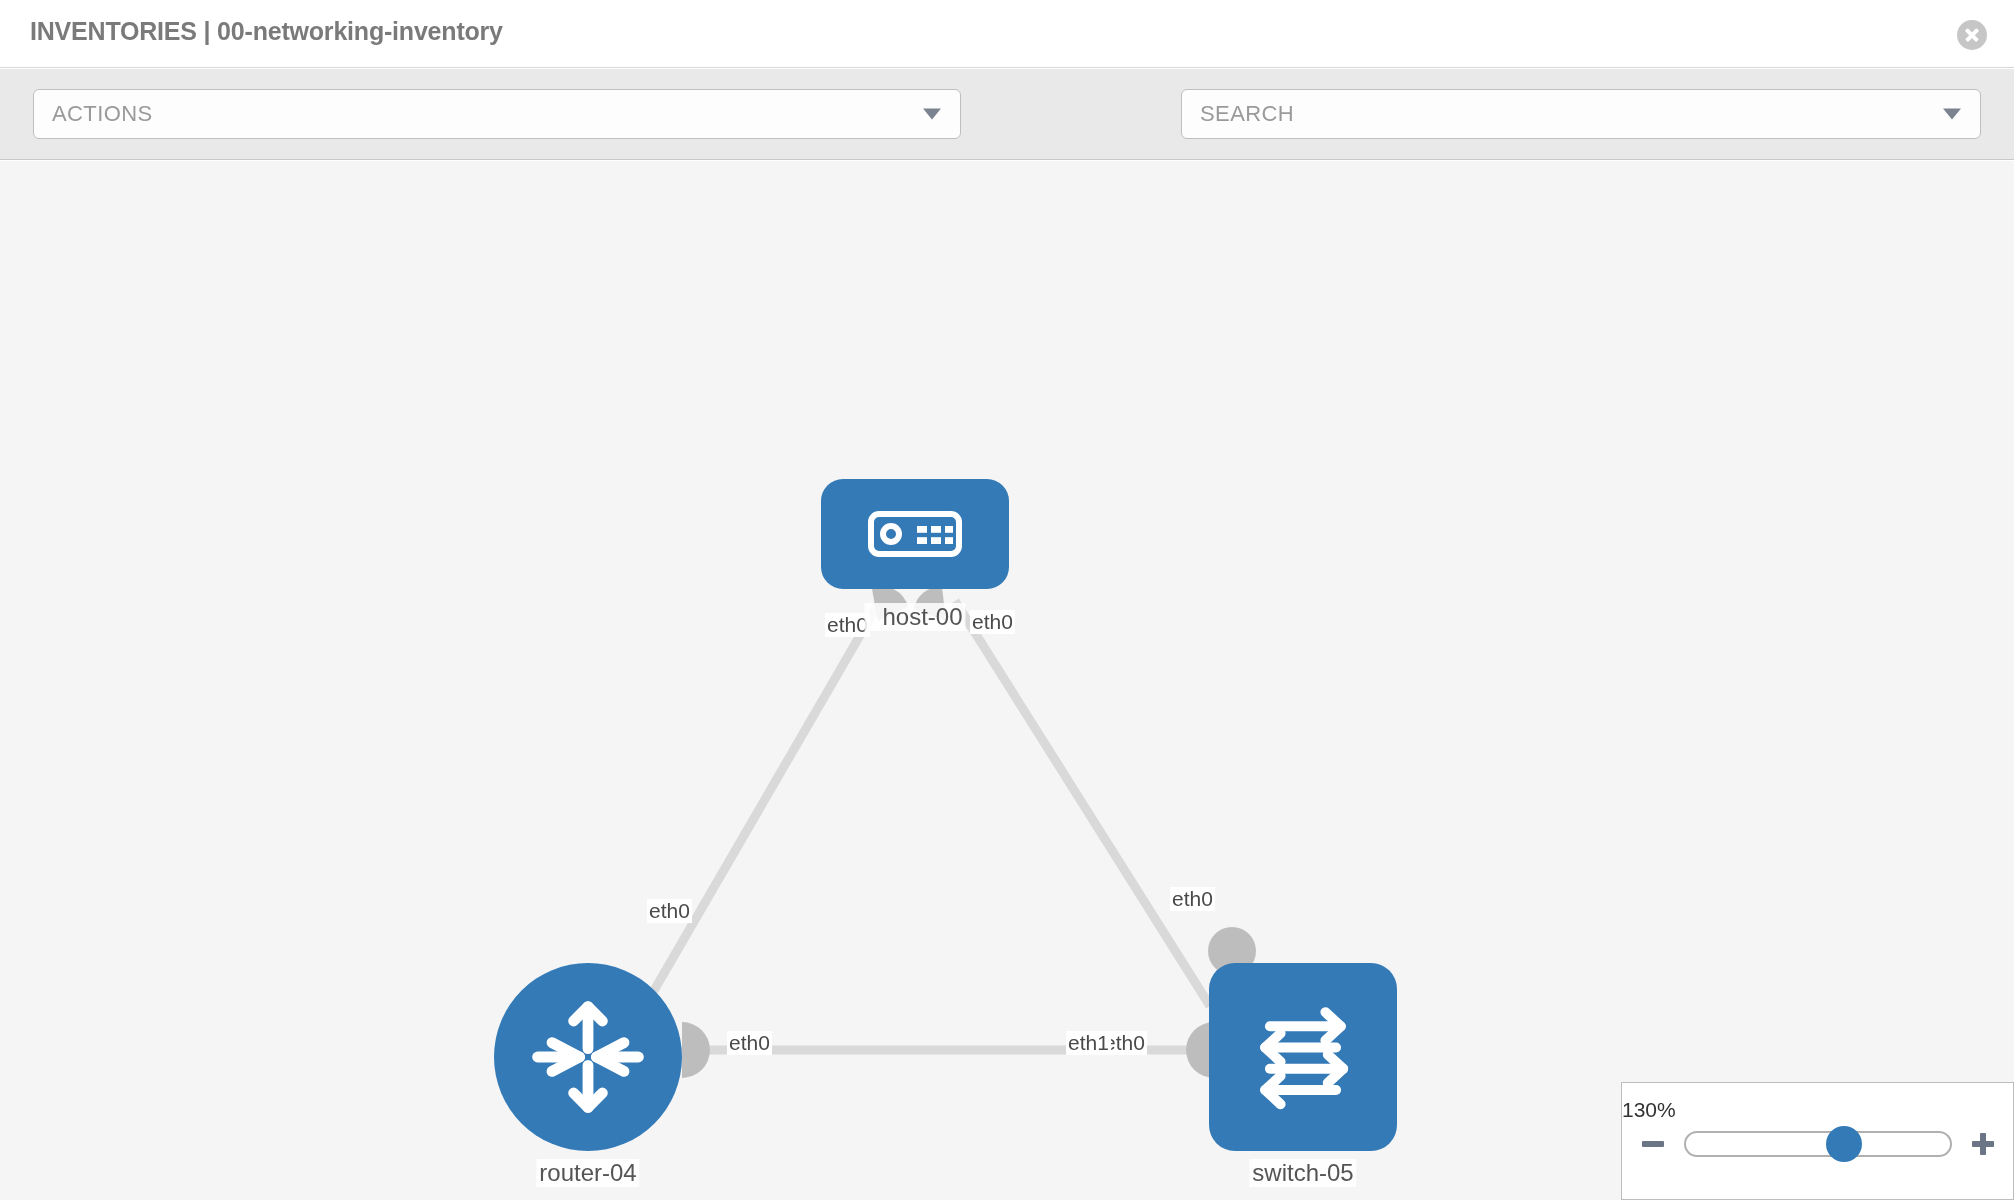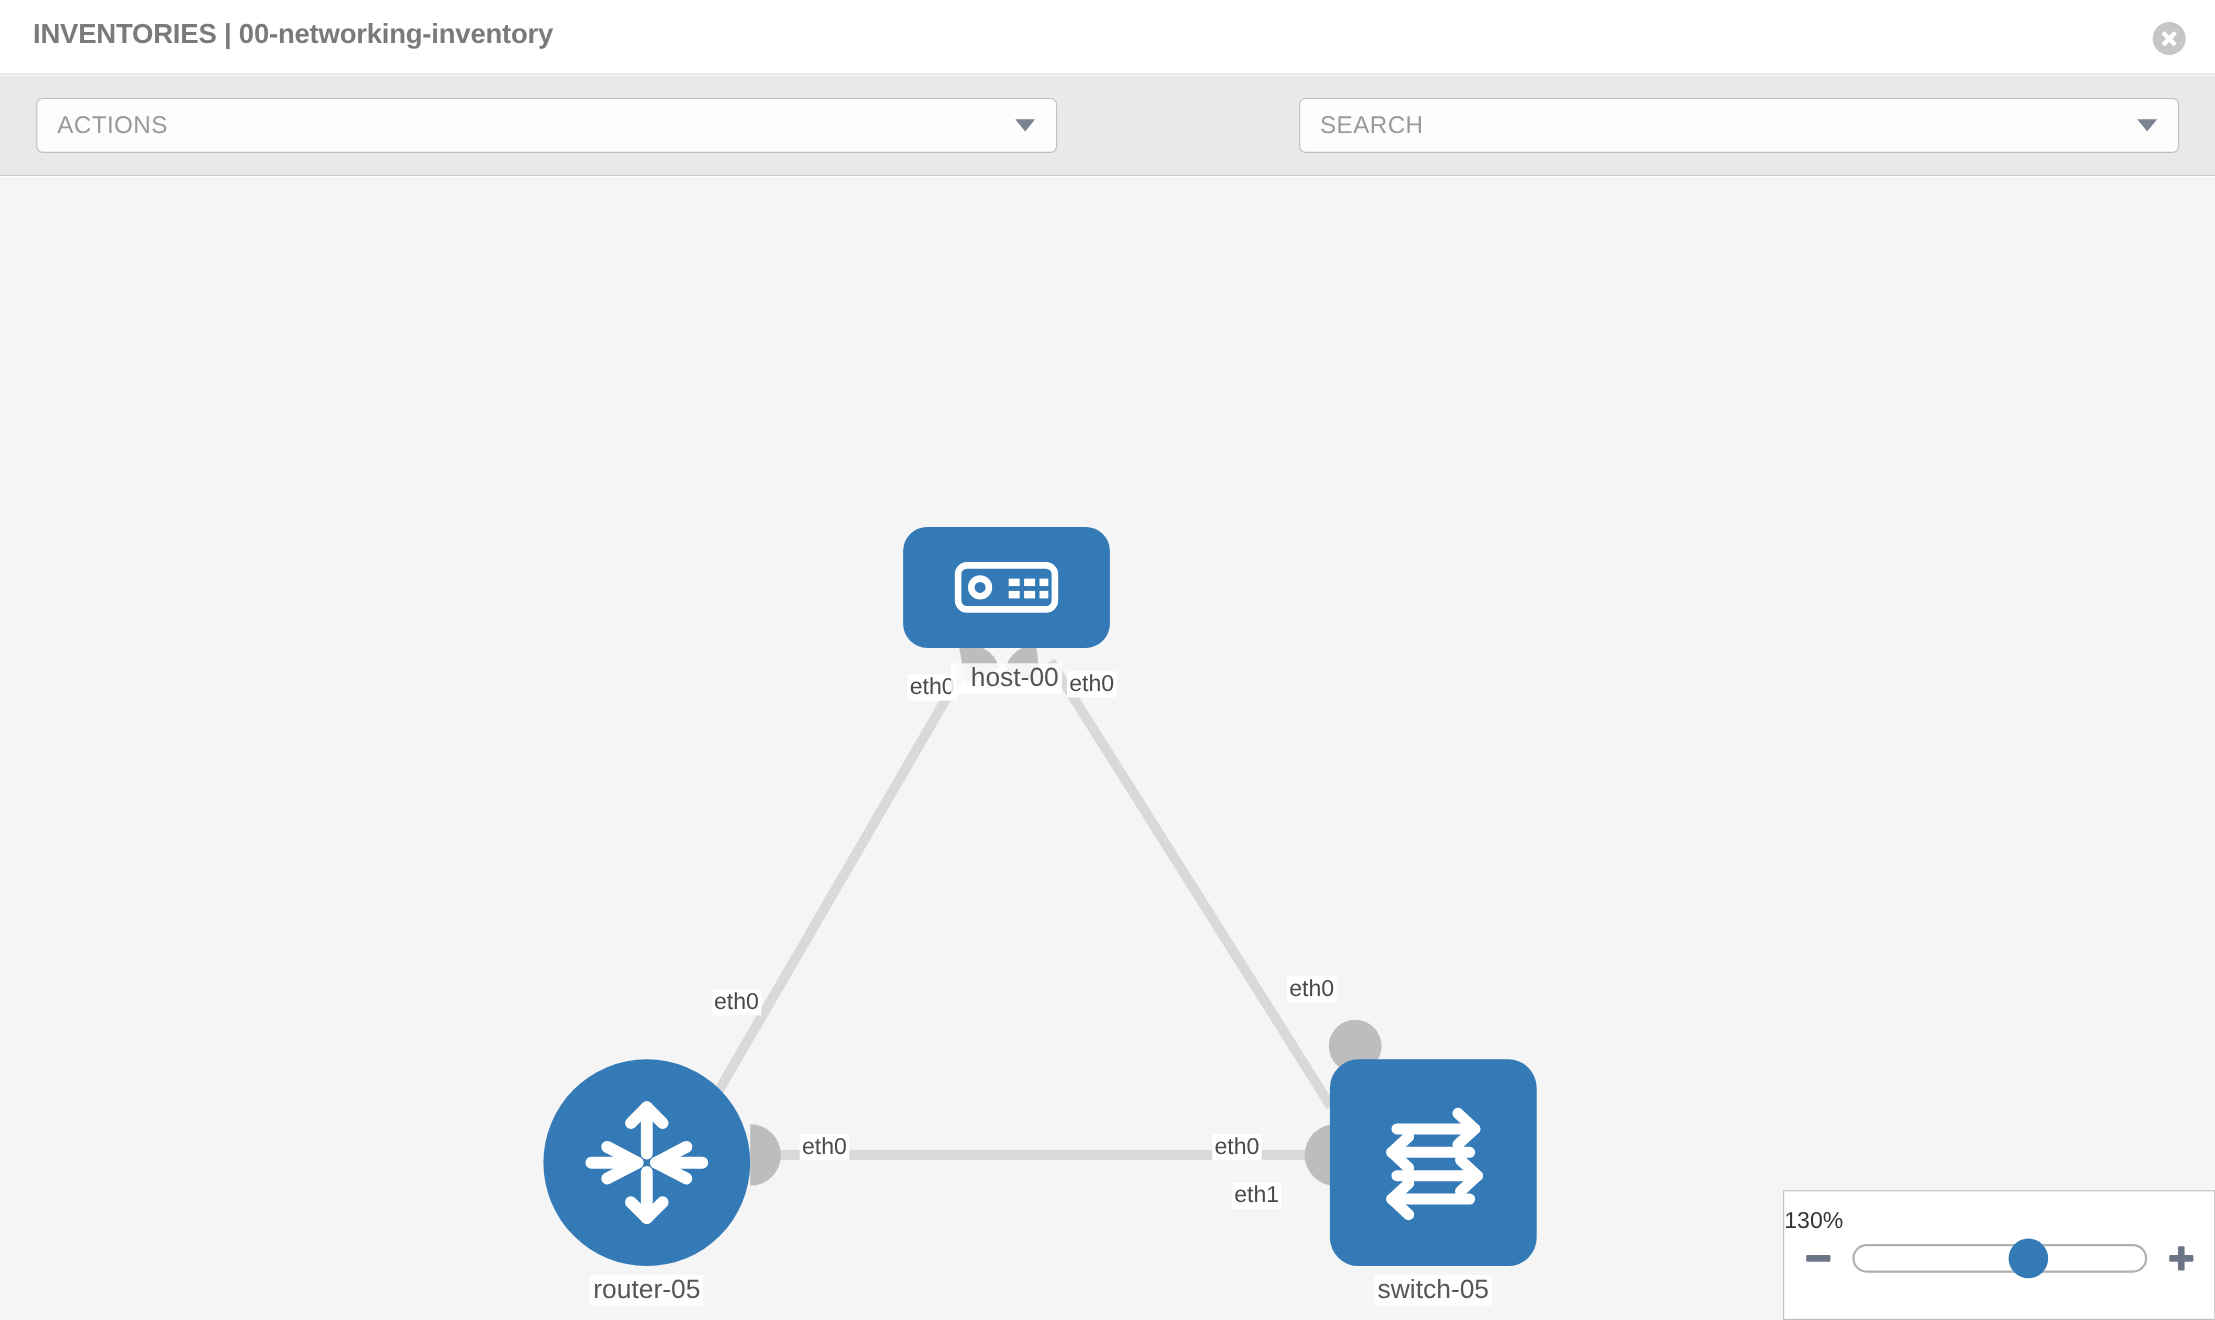--- a/index.html
+++ b/index.html
@@ -197,21 +197,21 @@
         <circle cx="1232" cy="790" r="24"></circle>
       </g>
     </svg>
 
     <span class="iface-label" style="left:825px; top:452px;">eth0</span>
     <span class="iface-label" style="left:970px; top:449px;">eth0</span>
     <span class="iface-label" style="left:647px; top:738px;">eth0</span>
     <span class="iface-label" style="left:1170px; top:726px;">eth0</span>
     <span class="iface-label" style="left:727px; top:870px;">eth0</span>
     <span class="iface-label" style="left:1102px; top:870px;">eth0</span>
-    <span class="iface-label" style="left:1120px; top:870px;margin-top:44px;">eth1</span>
+    <span class="iface-label" style="left:1066px; top:870px;">eth1</span>
 
     <div class="node" id="node-host">
       <div class="node-shape">
         <svg width="96" height="58" viewBox="0 0 48 26" aria-hidden="true">
           <rect x="2" y="3" width="44" height="20" rx="4" ry="4" fill="none" stroke="#ffffff" stroke-width="3"></rect>
           <circle cx="12" cy="13" r="4" fill="none" stroke="#ffffff" stroke-width="3"></circle>
           <g fill="#ffffff">
             <rect x="25" y="9" width="5" height="3.4"></rect>
             <rect x="32" y="9" width="5" height="3.4"></rect>
             <rect x="39" y="9" width="4" height="3.4"></rect>
@@ -232,21 +232,21 @@
             <polyline points="38,20 50,8 62,20"></polyline>
             <line x1="50" y1="92" x2="50" y2="57"></line>
             <polyline points="38,80 50,92 62,80"></polyline>
             <line x1="8" y1="50" x2="43" y2="50"></line>
             <polyline points="20,38 43,50 20,62" fill="none"></polyline>
             <line x1="92" y1="50" x2="57" y2="50"></line>
             <polyline points="80,38 57,50 80,62" fill="none"></polyline>
           </g>
         </svg>
       </div>
-      <span class="node-label">router-05</span>
+      <span class="node-label">router-04</span>
     </div>
 
     <div class="node" id="node-switch">
       <div class="node-shape">
         <svg width="118" height="118" viewBox="0 0 100 100" aria-hidden="true">
           <g stroke="#ffffff" stroke-width="8.5" stroke-linecap="round" stroke-linejoin="round" fill="none">
             <line x1="22" y1="24" x2="82" y2="24"></line>
             <polyline points="69,12 82,24 69,36"></polyline>
             <line x1="78" y1="42" x2="18" y2="42"></line>
             <polyline points="31,30 18,42 31,54"></polyline>

